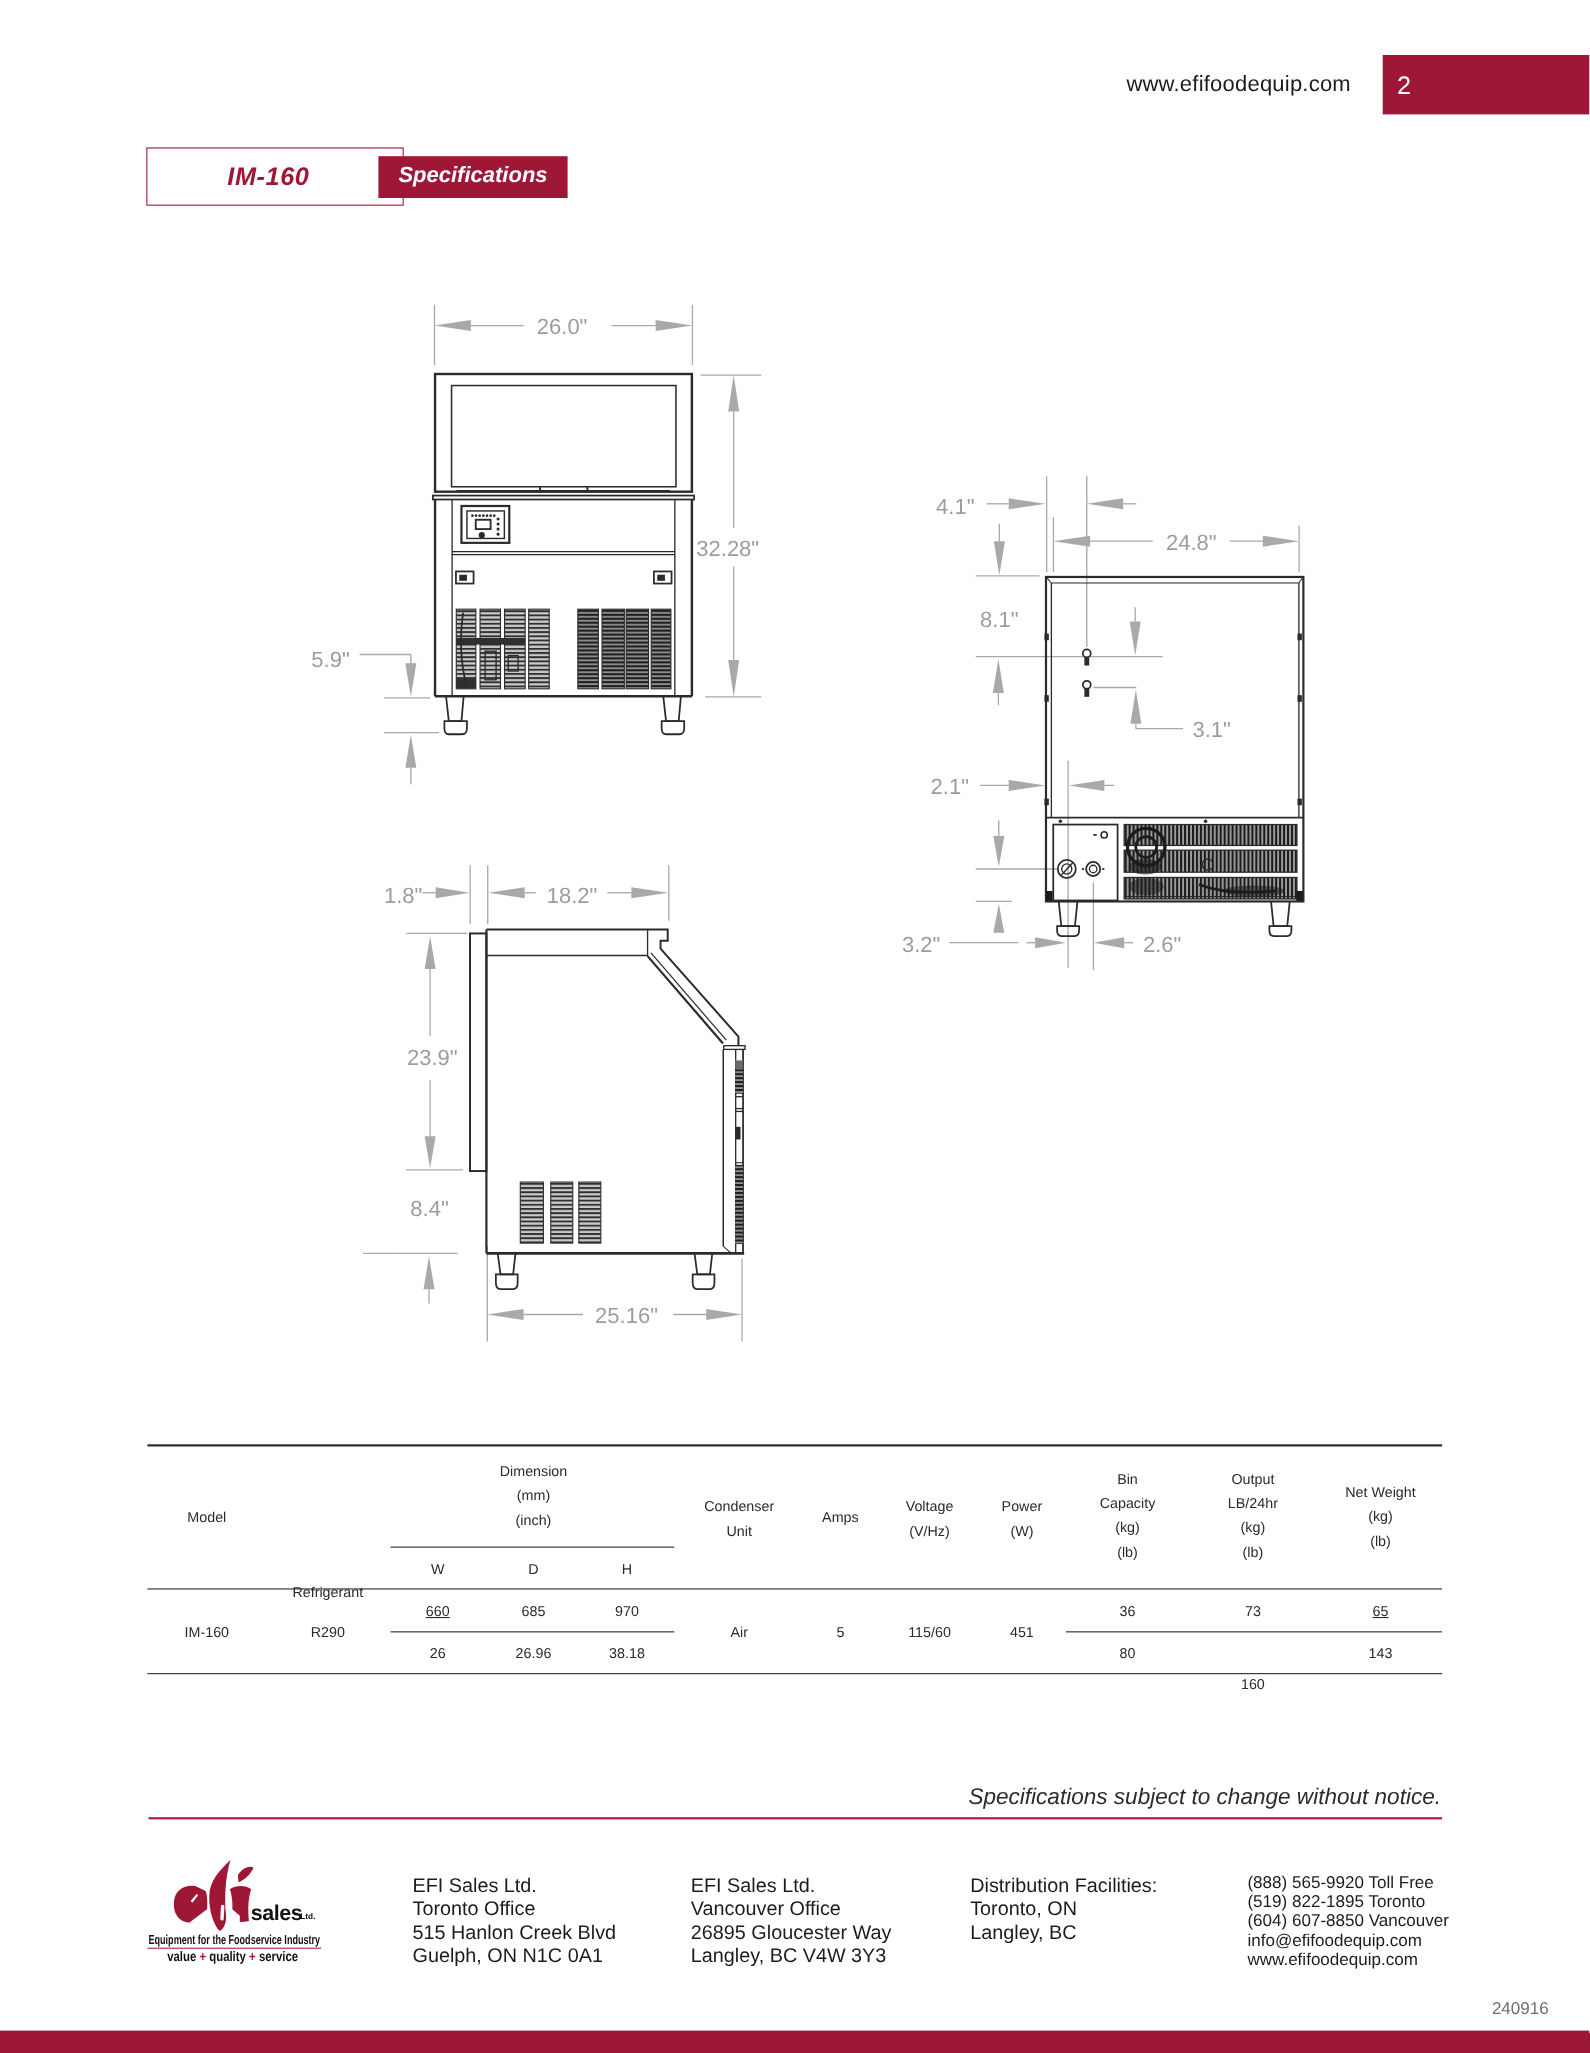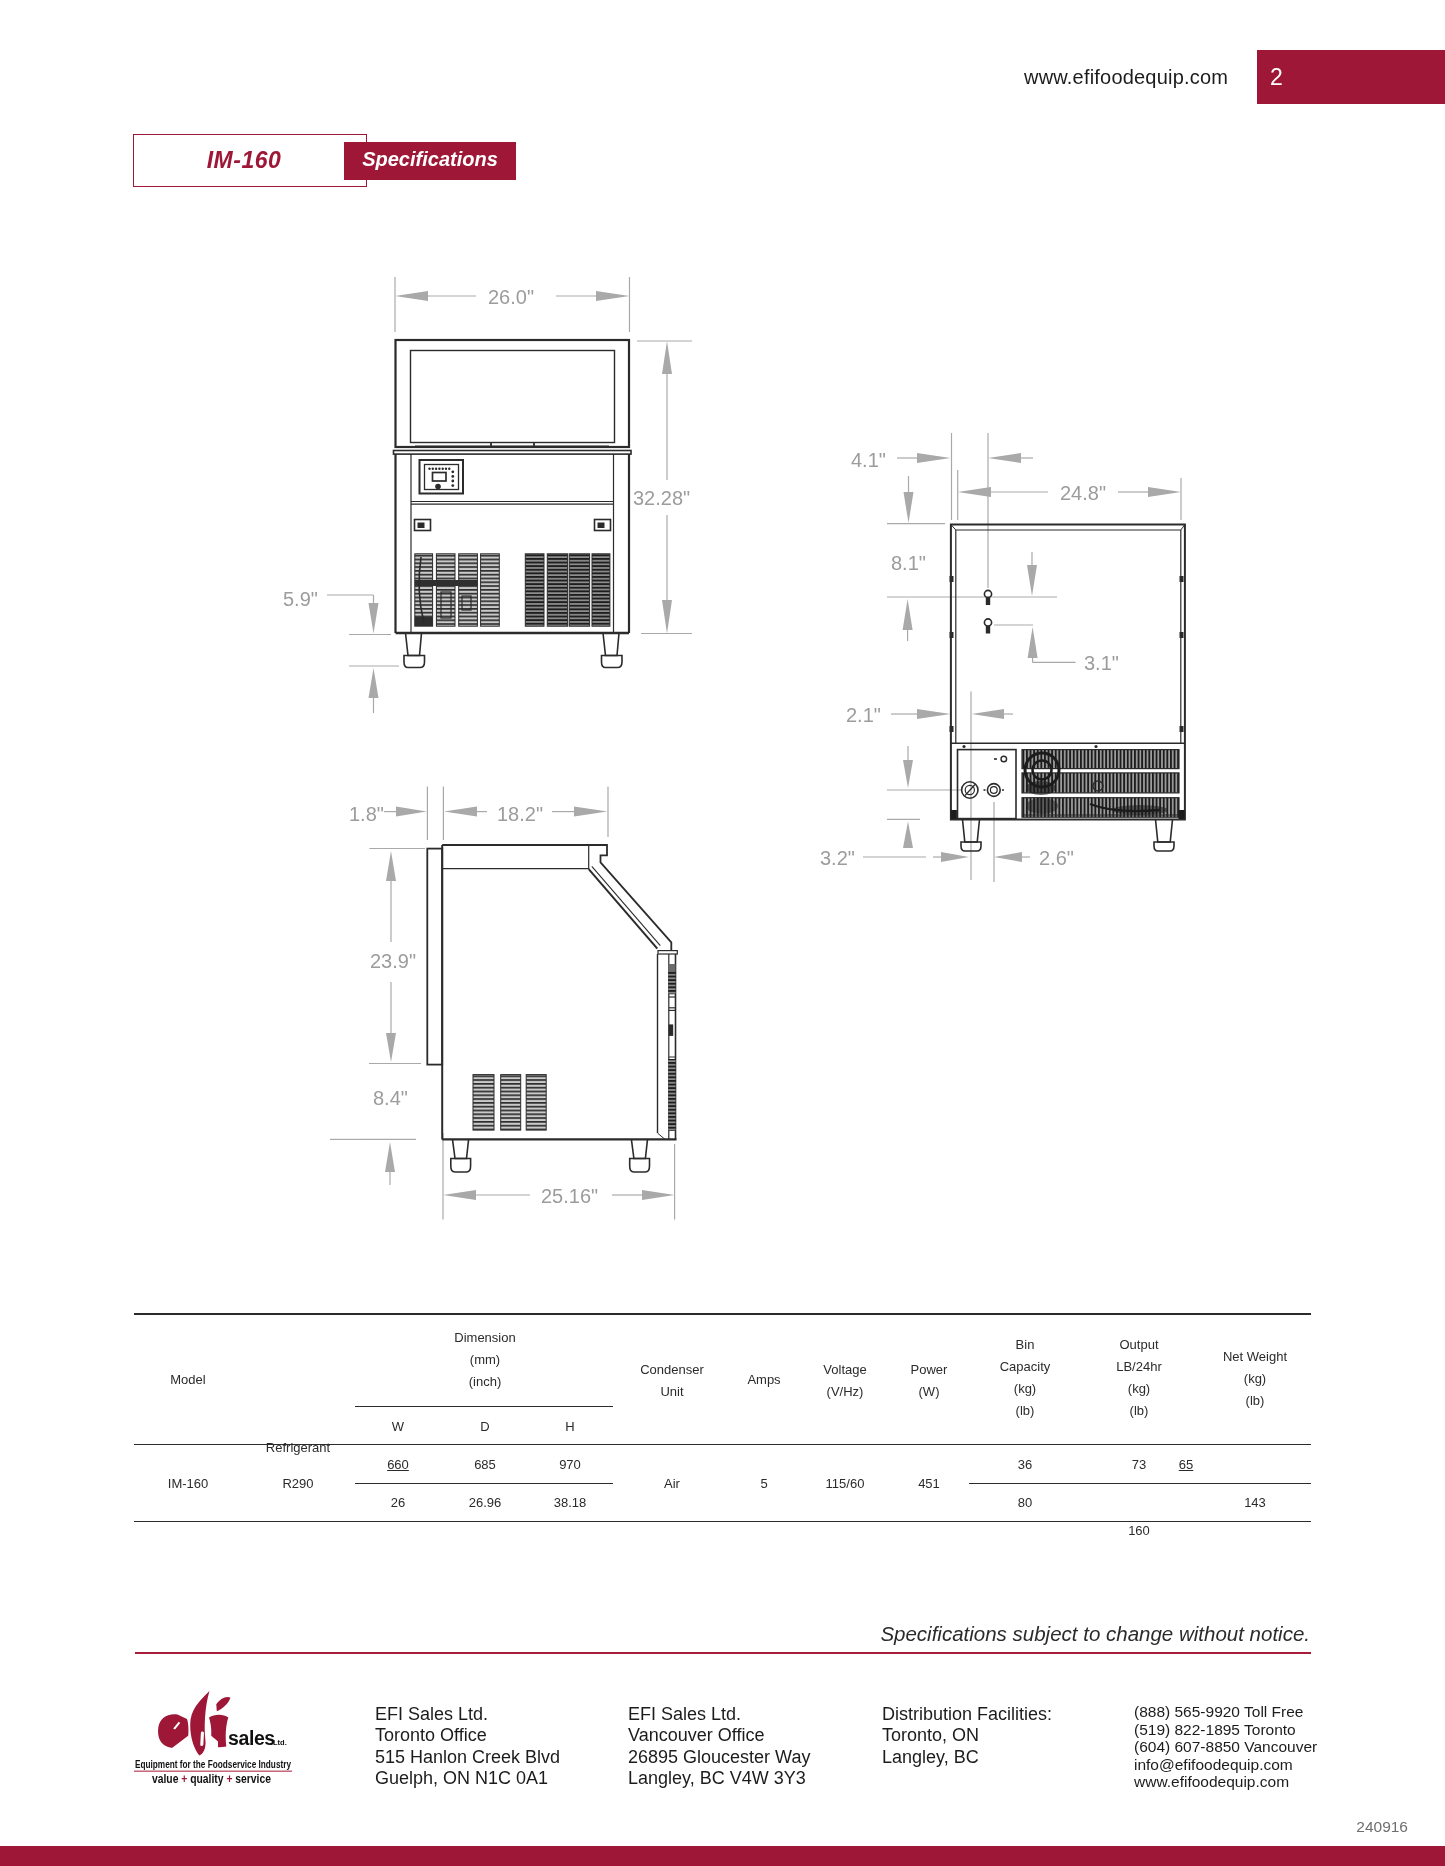--- a/index.html
+++ b/index.html
@@ -453,21 +453,21 @@
 <div class="tc" style="left:714px;top:1473px;width:100px;">5</div>
 
 <div class="tc" style="left:795px;top:1473px;width:100px;">115/60</div>
 
 <div class="tc" style="left:879px;top:1473px;width:100px;">451</div>
 
 <div class="tc" style="left:975px;top:1454px;width:100px;">36</div>
 
 <div class="tc" style="left:1089px;top:1454px;width:100px;">73</div>
 
-<div class="tc" style="left:1136px;top:1454px;width:100px;text-decoration:underline;">65</div>
+<div class="tc" style="left:1205px;top:1454px;width:100px;text-decoration:underline;">65</div>
 
 <div class="tc" style="left:975px;top:1492px;width:100px;">80</div>
 
 <div class="tc" style="left:1089px;top:1492px;width:100px;margin-top:28px;">160</div>
 
 <div class="tc" style="left:1205px;top:1492px;width:100px;">143</div>
 
 <div class="abs" style="left:810px;top:1622px;width:500px;text-align:right;font-style:italic;font-size:20.5px;color:#2b2b2b;">Specifications subject to change without notice.</div>
 
 <div class="abs" style="left:135px;top:1652px;width:1176px;height:1.6px;background:#a81d3c;"></div>

